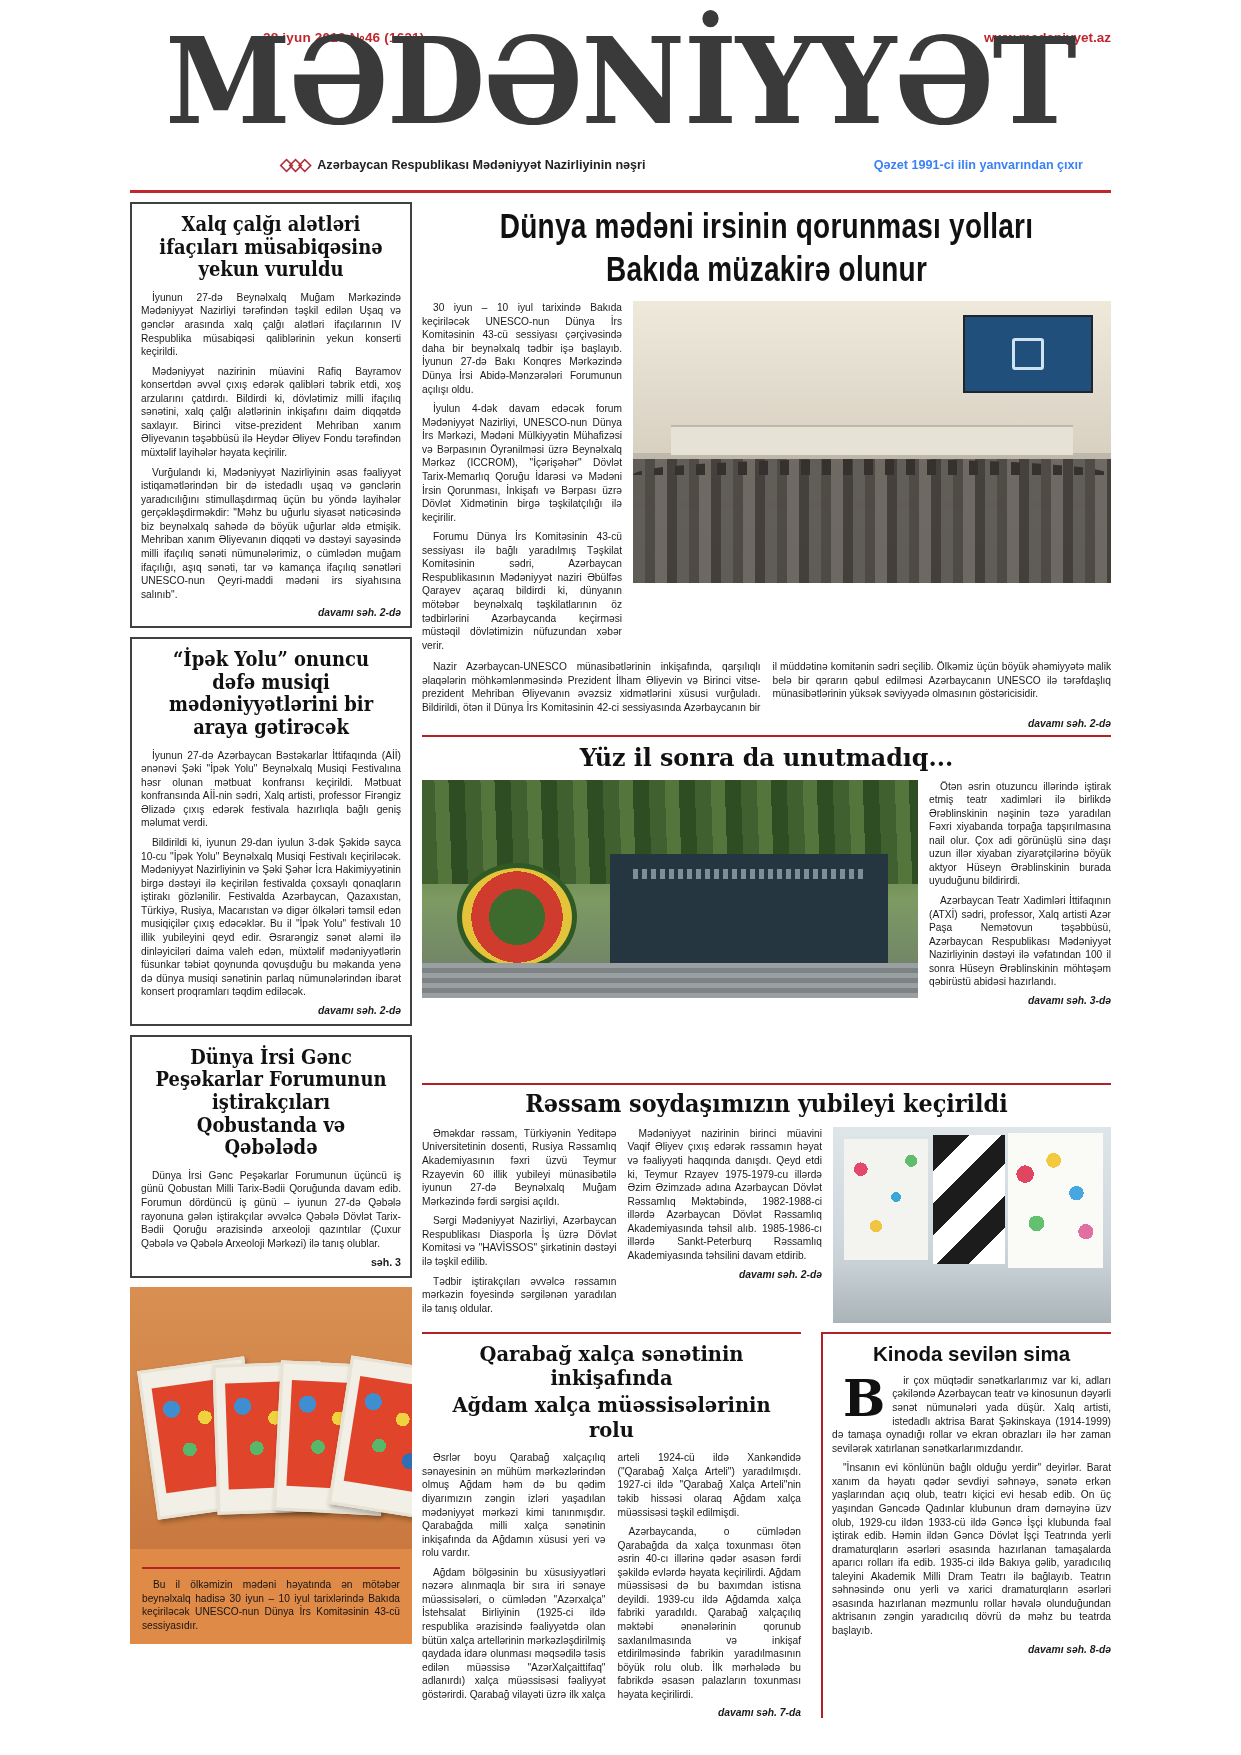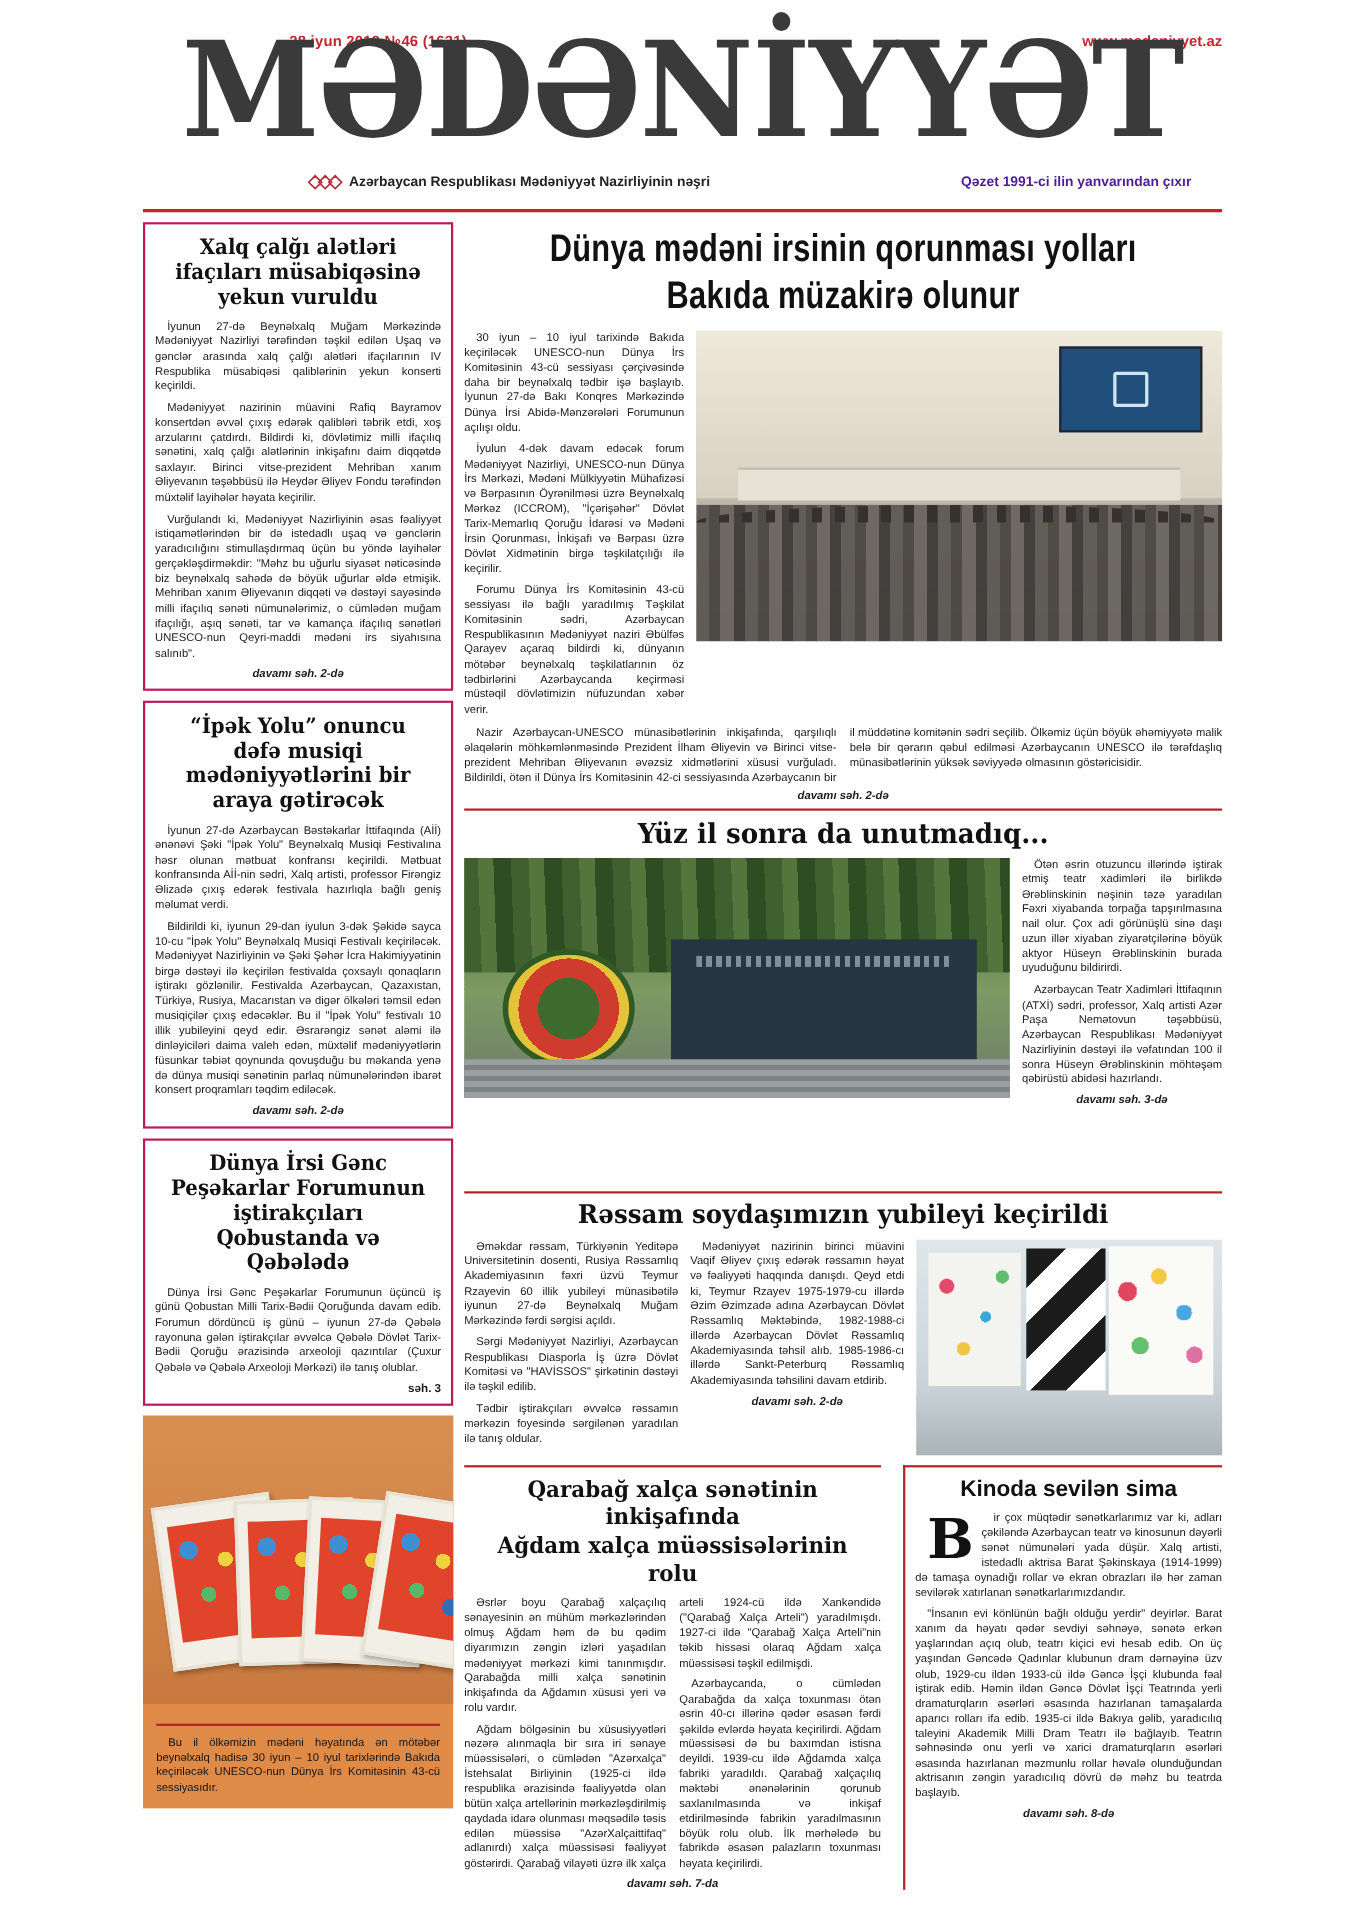--- a/index.html
+++ b/index.html
@@ -37,54 +37,54 @@
     transform:scaleX(1.18) scaleY(1.25);
     transform-origin:center top;
     margin-top:22px;
   }
   .tagline-row {
     position:absolute; left:150px; right:0px; top:132px;
     display:flex; align-items:center; gap:10px;
   }
   .tag-orn { color:#b0313a; font-size:17px; letter-spacing:-4px; font-weight:bold; }
   .tag-left { font-size:12.6px; font-weight:bold; color:#222; }
-  .tag-right { margin-left:auto; font-size:12.6px; font-weight:bold; color:#4c1d95; margin-right:28px;}
+  .tag-right { margin-left:auto; font-size:12.6px; font-weight:bold; color:#3b82f6; margin-right:28px;}
 
   .rule-red { height:3px; background:#c0272d; margin-top:8px; }
 
   
   .grid {
     display:grid;
     grid-template-columns:282px 1fr;
     gap:10px;
     margin-top:9px;
   }
 
-  .box { border:2px solid #be185d; padding:8px 9px; }
+  .box { border:2px solid #404040; padding:8px 9px; }
   .box + .box { margin-top:9px; }
 
   h2.hl {
     font-family:"DejaVu Serif", serif;
     font-weight:bold;
     text-align:center;
     color:#111;
     margin:2px 0 9px;
     line-height:1.16;
     transform:scaleX(.92);
     transform-origin:center;
   }
   .hl-sm  { font-size:19.5px; }
 
   p.bt {
     font-size:10.2px; line-height:1.33; text-align:justify;
     margin:0 0 6px; text-indent:11px; color:#1a1a1a;
     hyphens:auto;
   }
   p.bt:last-child { margin-bottom:0; }
-  .cont { text-align:center; font-style:italic; font-weight:bold; font-size:10.3px; margin:3px 0 0; }
+  .cont { text-align:right; font-style:italic; font-weight:bold; font-size:10.3px; margin:3px 0 0; }
   .pgref { text-align:right; font-weight:bold; font-size:10.6px; margin:4px 0 0; }
 
   
   .lead-head {
     font-family:"Liberation Sans", sans-serif;
     font-weight:bold;
     text-align:center;
     font-size:35px;
     line-height:1.16;
     color:#111;

